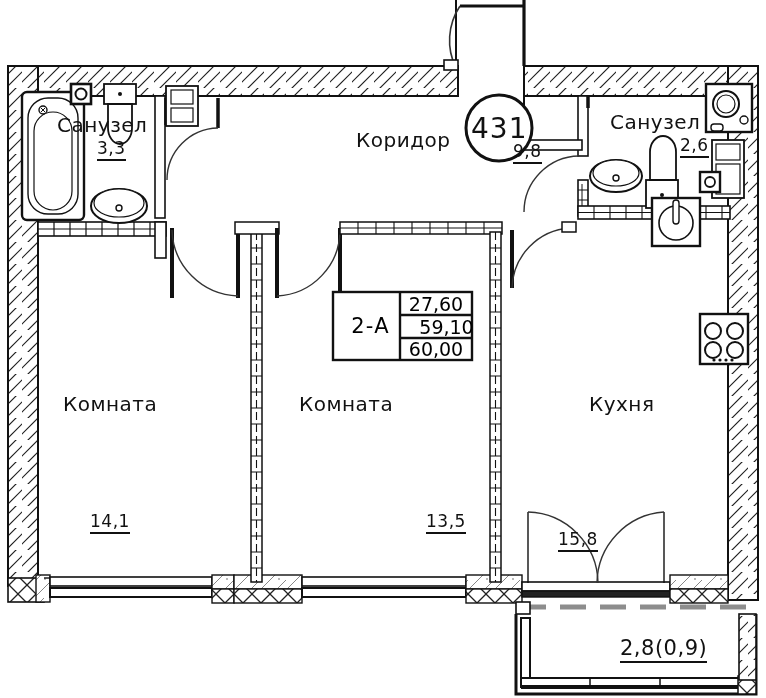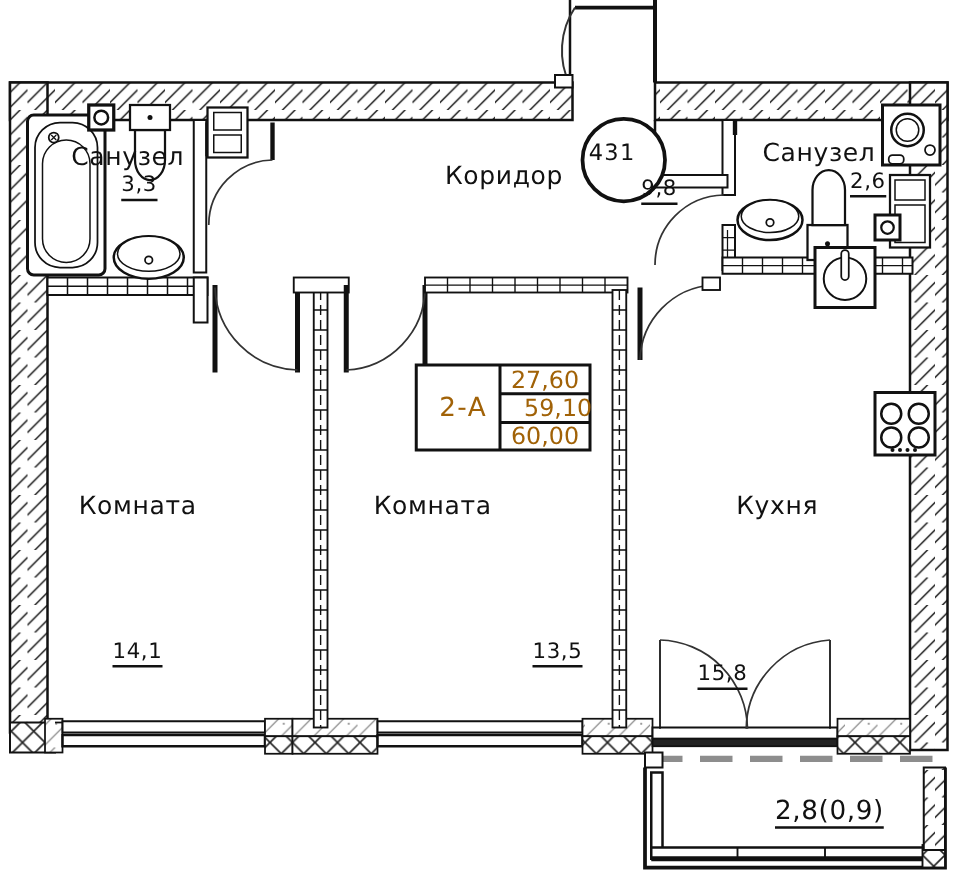--- a/index.html
+++ b/index.html
@@ -34,27 +34,27 @@
     font-weight: 400;
   }
   .room-area {
     font-size: 17px;
     font-weight: 400;
     border-bottom: 2.5px solid #111111;
     padding-bottom: 1px;
     line-height: 1.05;
   }
   .flat-no {
-    font-size: 18px;
+    font-size: 28px;
     letter-spacing: 1px;
   }
   .info-cell {
     position: absolute;
     font-size: 19px;
-    color: #a16207;
+    color: #000000;
     display: flex;
     align-items: center;
     justify-content: center;
   }
   .info-type {
     font-size: 21px;
     letter-spacing: 1px;
   }
   .balcony-area {
     font-size: 21px;

